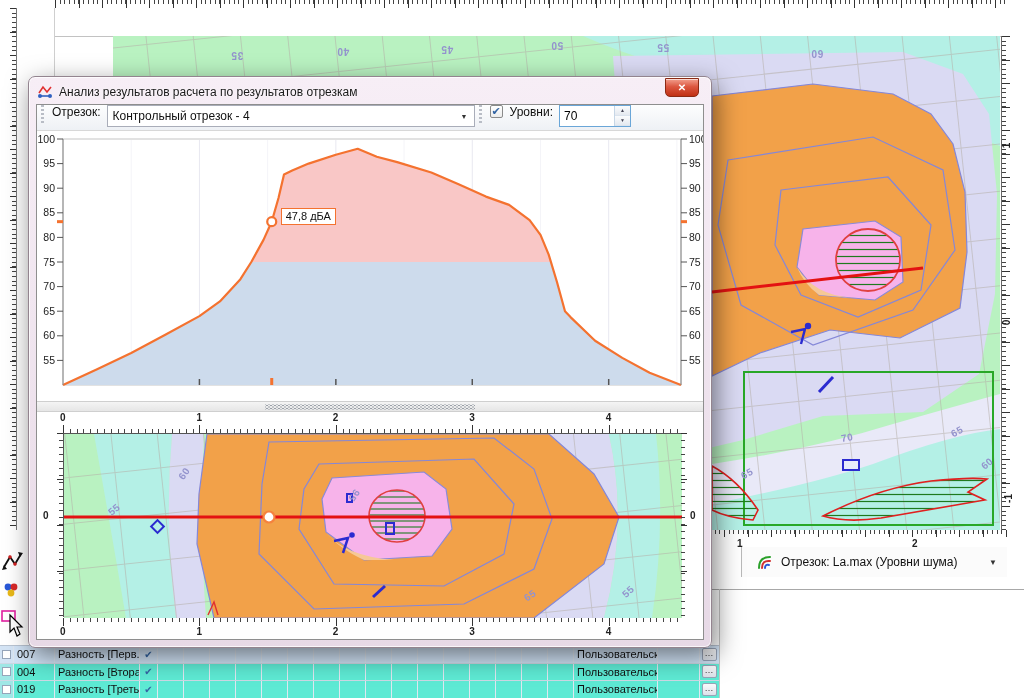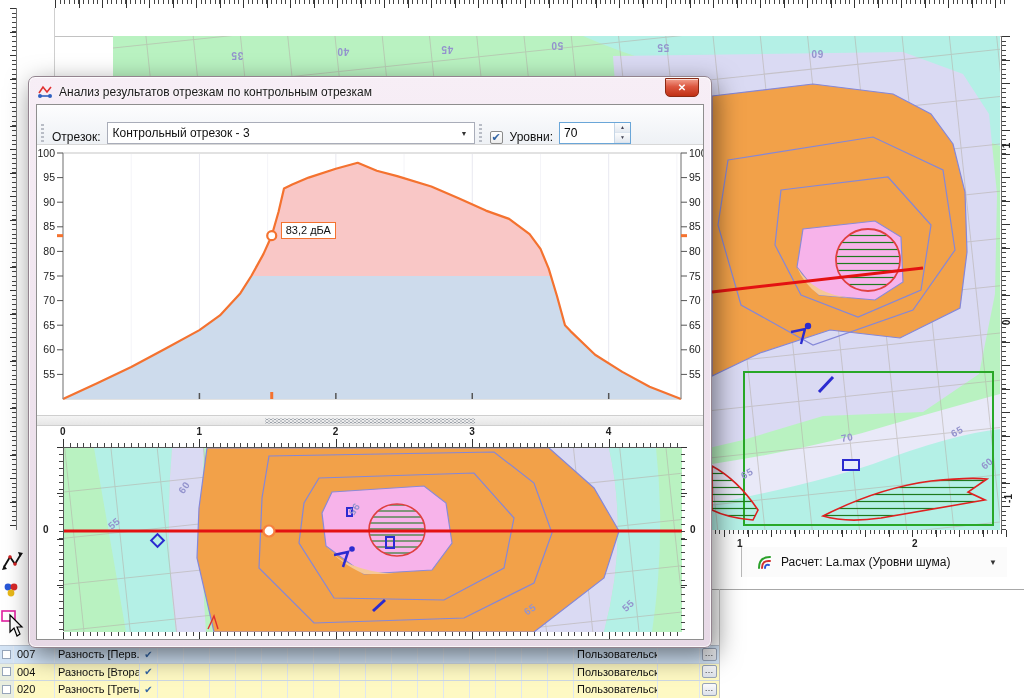--- a/index.html
+++ b/index.html
@@ -40,21 +40,21 @@
   .calc-bar span.txt{font-size:12px;color:#111;margin-left:7px;flex:1;}
   .dd-arrow{font-size:8px;color:#333;margin-right:10px;}
   .panel-divider{position:absolute;left:712px;top:589px;width:312px;height:0;border-top:1px solid #a8a8a8;}
   .panel-v{position:absolute;left:719px;top:589px;width:0;height:109px;border-left:1px solid #c6c6c6;}
 
   
   .left-icons{position:absolute;left:0;top:545px;width:28px;}
   .left-icons .ic{display:block;margin:3px 0 8px 1px;}
 
   
-  .grid-table{position:absolute;left:0;top:645px;width:719px;border-top:1px solid #b9c4d2;background:#fef9c3;}
+  .grid-table{position:absolute;left:0;top:645px;width:719px;border-top:1px solid #b9c4d2;background:#5eead4;}
   .t-row{display:flex;height:17.6px;border-bottom:1px solid #cdd8e4;align-items:stretch;font-size:11px;color:#111;}
   .t-row.sel{background:#d2e4f7;}
   .t-cell{border-right:1px solid #dfe7f0;display:flex;align-items:center;overflow:hidden;white-space:nowrap;}
   .t-sel{width:14px;justify-content:center;background:rgba(214,228,244,.55);}
   .t-sel .cb{width:9px;height:9px;border:1px solid #96a5ba;background:#fff;}
   .t-id{width:41px;padding-left:3px;}
   .t-name{width:85px;padding-left:3px;}
   .t-chk{width:18px;justify-content:center;color:#3465a4;font-size:10px;}
   .t-empty{width:416px;background:repeating-linear-gradient(90deg,transparent 0 25px,#dfe7f0 25px 26px);}
   .t-type{width:84px;padding-left:3px;}
@@ -69,22 +69,22 @@
     box-shadow:4px 8px 26px rgba(0,0,0,.5), inset 0 0 0 1px rgba(255,255,255,.75);}
   .titlebar{position:absolute;left:8px;top:5px;right:50px;height:20px;display:flex;align-items:center;}
   .title-text{font-size:12px;color:#1a1a1a;margin-left:6px;text-shadow:0 0 3px #fff;}
   .close-btn{position:absolute;right:12px;top:1px;width:34px;height:19px;border-radius:0 0 5px 5px;
     background:linear-gradient(#f2a08e,#dc5740 45%,#c03014);border:1px solid #8c2a14;
     color:#fff;font-size:10px;font-weight:bold;text-align:center;line-height:17px;
     box-shadow:inset 0 1px 0 rgba(255,255,255,.6);cursor:default;}
   .dlg-content{position:absolute;left:7px;right:7px;top:27px;bottom:7px;background:#fff;
     border:1px solid #8e8e8e;display:flex;flex-direction:column;overflow:hidden;}
 
-  .dlg-toolbar{height:40px;background:linear-gradient(#fdfdfe,#eef1f5);border-bottom:1px solid #d8d8d8;
-    display:flex;align-items:flex-end;font-size:12px;color:#111;}
+  .dlg-toolbar{height:26px;background:linear-gradient(#fdfdfe,#eef1f5);border-bottom:1px solid #d8d8d8;
+    display:flex;align-items:flex-start;font-size:12px;color:#111;}
   .grip{width:3px;height:20px;margin:0 6px 0 4px;
     background:repeating-linear-gradient(180deg,#b9bdc6 0 2px,transparent 2px 4px);}
   .tb-label{margin:0 6px 0 2px;}
   .combo{width:368px;height:22px;border:1px solid #a9adb9;background:#fff;display:flex;align-items:center;
     padding-left:5px;font-size:12px;}
   .combo .txt{flex:1;}
   .combo .dd{font-size:7px;color:#333;padding:0 6px;}
   .chk{width:13px;height:13px;border:1px solid #8b8b8b;border-radius:2px;background:linear-gradient(#fff,#ececec);
     font-size:11px;line-height:11px;text-align:center;color:#3465a4;margin:0 5px 0 2px;}
   .spin{width:72px;height:22px;border:1px solid #6aa6d8;background:#fff;display:flex;align-items:center;}
@@ -236,21 +236,21 @@
       <span class="rb-lab" style="left: 737px; top: 538px;">1</span>
       <span class="rb-lab" style="left: 912px; top: 538px;">2</span>
     </div>
 
   <div class="calc-bar">
     <svg width="18" height="18" viewBox="0 0 18 18">
       <path d="M3,15 Q3,4 14,4" stroke="#2aa02a" stroke-width="2" fill="none" stroke-linecap="round"></path>
       <path d="M6,15 Q6,7 14,8" stroke="#d03030" stroke-width="2" fill="none" stroke-linecap="round"></path>
       <path d="M9,15 Q9,11 13,12" stroke="#2858d8" stroke-width="2" fill="none" stroke-linecap="round"></path>
     </svg>
-    <span class="txt">Расчет: La.max (Уровни шума)</span>
+    <span class="txt">Отрезок: La.max (Уровни шума)</span>
     <span class="dd-arrow">▼</span>
   </div>
   <div class="panel-divider"></div>
   <div class="panel-v"></div>
 
   <div class="left-icons">
     <svg class="ic" width="26" height="24">
       <path d="M3,19 L9,9 L14,16 L20,6" stroke="#111" stroke-width="1.8" fill="none"></path>
       <path d="M17,4 L22,5 L19,9 Z" fill="#111"></path>
       <path d="M1,22 L6,21 L3,17 Z" fill="#111"></path>
@@ -294,51 +294,51 @@
       <div class="t-cell t-type">Пользовательский ...</div>
       <div class="t-cell t-gap"></div>
       <div class="t-cell t-btn">
         <div class="mini-btn">…</div>
       </div>
     </div>
     <div class="t-row">
       <div class="t-cell t-sel">
           <div class="cb"></div>
         </div>
-      <div class="t-cell t-id">020</div>
+      <div class="t-cell t-id">019</div>
       <div class="t-cell t-name">Разность [Треть...</div>
       <div class="t-cell t-chk">✔</div>
       <div class="t-cell t-empty"></div>
       <div class="t-cell t-type">Пользовательский ...</div>
       <div class="t-cell t-gap"></div>
       <div class="t-cell t-btn">
         <div class="mini-btn">…</div>
       </div>
     </div>
   </div>
 
   <div class="dialog">
     <div class="titlebar">
       <svg width="16" height="16">
         <path d="M2,9 L6,3 L10,8 L14,3" stroke="#e03030" stroke-width="1.6" fill="none"></path>
         <path d="M3,12 H13" stroke="#3060c0" stroke-width="1.6"></path>
         <circle cx="3" cy="12" r="2" fill="#3060c0"></circle>
         <circle cx="13" cy="12" r="2" fill="#3060c0"></circle>
       </svg>
-      <span class="title-text">Анализ результатов отрезкам по контрольным отрезкам</span>
+      <span class="title-text">Анализ результатов расчета по результатов отрезкам</span>
     </div>
     <div class="close-btn">✕</div>
 
     <div class="dlg-content">
 
       <div class="dlg-toolbar">
         <div class="grip"></div>
         <span class="tb-label">Отрезок:</span>
         <div class="combo">
-          <span class="txt">Контрольный отрезок - 3</span>
+          <span class="txt">Контрольный отрезок - 4</span>
           <span class="dd">▼</span>
         </div>
         <div class="grip"></div>
         <div class="chk">✔</div>
         <span class="tb-label">Уровни:</span>
         <div class="spin">
           <input id="norm-input" value="70" style="">
           <div class="btns">
             <div>▲</div>
             <div>▼</div>
@@ -408,21 +408,21 @@
             <text x="652" y="11.5" class="ax">100</text>
             <line x1="162.42384105960264" y1="248" x2="162.42384105960264" y2="254" stroke="#555" stroke-width="1.5"></line>
             <line x1="298.8476821192053" y1="248" x2="298.8476821192053" y2="254" stroke="#555" stroke-width="1.5"></line>
             <line x1="435.2715231788079" y1="248" x2="435.2715231788079" y2="254" stroke="#555" stroke-width="1.5"></line>
             <line x1="571.6953642384105" y1="248" x2="571.6953642384105" y2="254" stroke="#555" stroke-width="1.5"></line>
             <line x1="20" y1="90.65599999999998" x2="26" y2="90.65599999999998" stroke="#f4722f" stroke-width="3"></line>
             <line x1="644" y1="90.65599999999998" x2="650" y2="90.65599999999998" stroke="#f4722f" stroke-width="3"></line>
             <line x1="234.72847682119203" y1="247" x2="234.72847682119203" y2="254" stroke="#f4722f" stroke-width="3"></line>
             <circle cx="234.72847682119203" cy="90.65599999999998" r="4.5" fill="#fff" stroke="#f4722f" stroke-width="2.2"></circle>
           </svg>
-        <div class="annot" id="annotation" style="left: 243.728px; top: 76.656px;">83,2 дБА</div>
+        <div class="annot" id="annotation" style="left: 243.728px; top: 76.656px;">47,8 дБА</div>
       </div>
 
       <div class="splitter">
           <div class="dots"></div>
         </div>
 
       <div class="mini">
         <div class="mini-ruler-nums" id="mini-nums-top">
             <span style="left: 23px;">0</span>
             <span style="left: 159.424px;">1</span>

